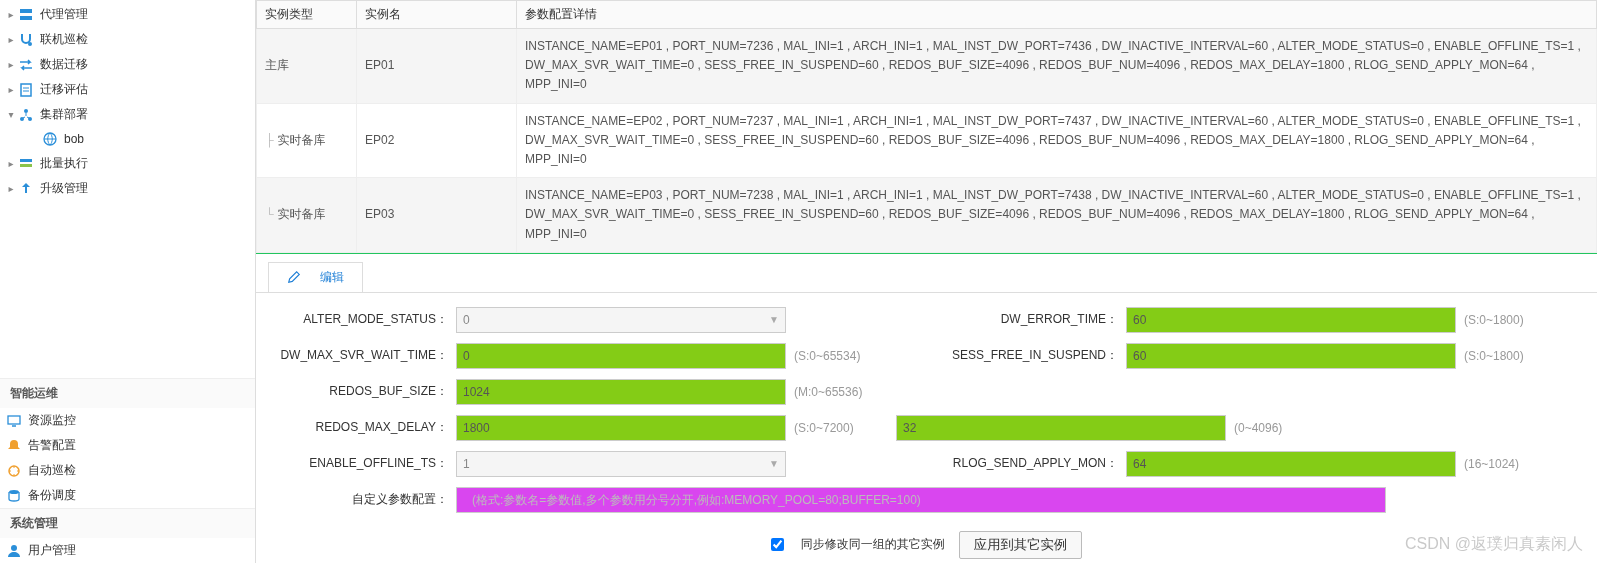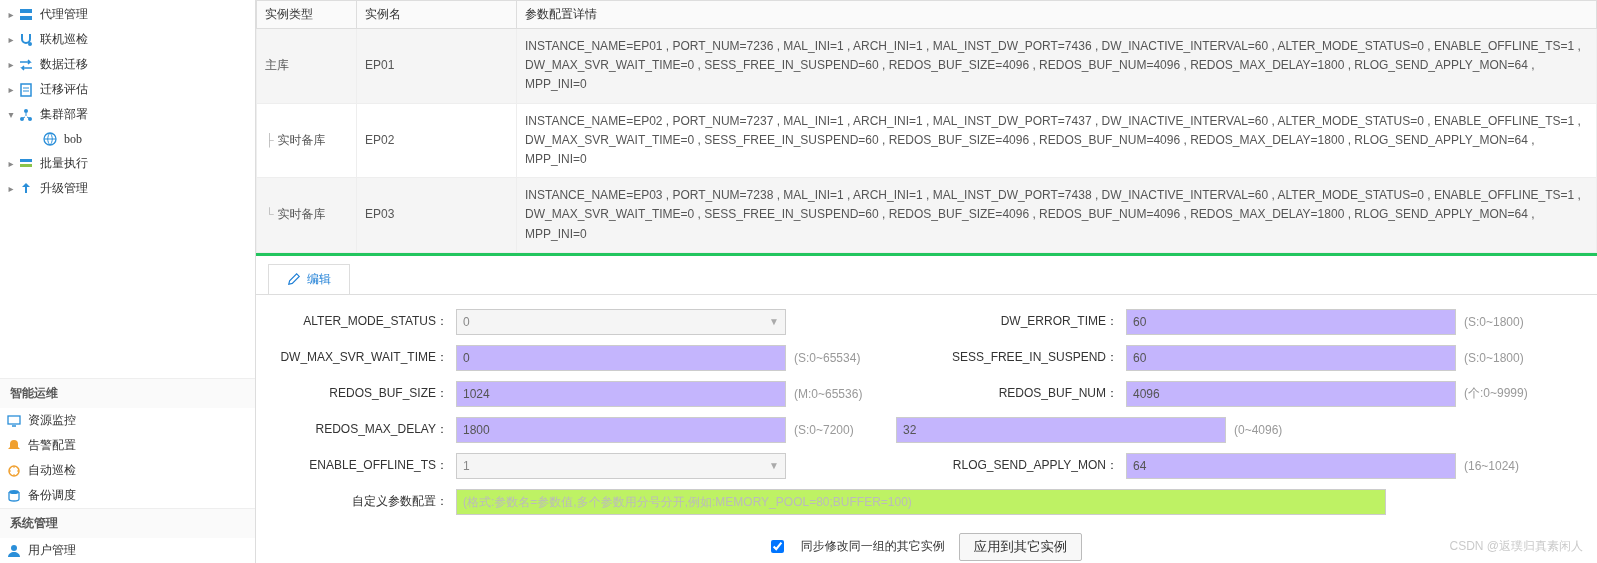--- a/index.html
+++ b/index.html
@@ -4,54 +4,54 @@
 <style>
 * { box-sizing: border-box; margin: 0; padding: 0; }
 body { font-family: "Microsoft YaHei", Arial, sans-serif; font-size: 12px; color: #333; background: #fff; width: 1597px; height: 563px; overflow: hidden; position: relative; }
 .layout { display: flex; height: 100%; }
 .sidebar { width: 256px; border-right: 1px solid #ddd; display: flex; flex-direction: column; }
 .nav-top { flex: 0 0 auto; padding-top: 2px; }
 .nav-item { display: flex; align-items: center; padding: 4px 6px; cursor: pointer; color: #333; }
 .nav-item .arrow { width: 10px; text-align: center; color: #888; font-size: 10px; margin-right: 2px; }
 .nav-item .icon { width: 16px; height: 16px; margin-right: 6px; display: inline-flex; align-items: center; justify-content: center; }
 .nav-sub { padding-left: 32px; }
-.nav-sub .nav-item { padding-left: 10px; font-family: Liberation Serif, serif; }
+.nav-sub .nav-item { padding-left: 10px; }
 .nav-spacer { flex: 1; }
 .nav-group-header { padding: 6px 10px; color: #555; border-top: 1px solid #eee; font-weight: bold; background: #fafafa; }
 .main { flex: 1; display: flex; flex-direction: column; overflow: hidden; }
-.table-wrap { border-bottom: 3px solid #22c55e; }
+.table-wrap { border-bottom: 1px solid #22c55e; }
 table.data { width: 100%; border-collapse: collapse; }
 table.data th { text-align: left; font-weight: normal; padding: 5px 8px; border: 1px solid #ddd; background: #fafafa; color: #333; }
 table.data td { padding: 8px; border: 1px solid #eee; vertical-align: middle; color: #555; line-height: 1.6; }
 table.data tr:nth-child(odd) td { background: #f5f5f5; }
 table.data tr:nth-child(even) td { background: #fff; }
 .col-type { width: 100px; }
 .col-name { width: 160px; }
 .tree-conn { color: #bbb; margin-right: 4px; }
 .editor { flex: 1; padding: 0; overflow: auto; }
 .tab-bar { display: flex; border-bottom: 1px solid #ddd; margin-top: 8px; padding-left: 12px; }
-.tab { padding: 6px 18px; border: 1px solid #ddd; border-bottom: none; background: #fff; color: #1e7fd6; display: flex; align-items: center; gap: 6px; cursor: pointer; }
+.tab { padding: 6px 18px; border: 1px solid #ddd; border-bottom: none; background: #fff; color: #1e7fd6; display: flex; align-items: center; gap: 19px; cursor: pointer; }
 .tab svg { width: 14px; height: 14px; }
 .form { padding: 14px 0 6px 0; }
 .form-row { display: flex; margin-bottom: 10px; align-items: center; }
 .form-cell { display: flex; align-items: center; }
 .form-cell.left { width: 640px; }
 .form-cell.right { width: 700px; }
 .lbl { width: 200px; text-align: right; padding-right: 8px; color: #333; }
 .lbl-r { width: 230px; text-align: right; padding-right: 8px; color: #333; }
-.inp { width: 330px; height: 26px; border: 1px solid #ccc; padding: 0 6px; font-size: 12px; color: #555; background: #c4b5fd; }
+.inp { width: 330px; height: 26px; border: 1px solid #ccc; padding: 0 6px; font-size: 12px; color: #555; background: #84cc16; }
 .sel { width: 330px; height: 26px; border: 1px solid #ccc; background: #f5f5f5; color: #888; display: flex; align-items: center; justify-content: space-between; padding: 0 6px; }
 .sel .caret { color: #aaa; font-size: 10px; }
 .hint { color: #999; margin-left: 8px; font-size: 12px; }
-.wide-inp { width: 930px; height: 26px; border: 1px solid #ccc; padding: 0 6px; font-size: 12px; background: #bef264; }
+.wide-inp { width: 930px; height: 26px; border: 1px solid #ccc; padding: 0 15px; font-size: 12px; background: #d946ef; }
 .wide-inp::placeholder { color: #bbb; }
 .action-row { display: flex; justify-content: center; align-items: center; gap: 14px; padding: 8px 0; }
 .chk-wrap { display: flex; align-items: center; gap: 17px; color: #333; }
 .btn { padding: 4px 14px; border: 1px solid #bbb; background: #f8f8f8; cursor: pointer; border-radius: 2px; color: #333; }
-.watermark { position: absolute; bottom: 8px; right: 14px; color: rgba(120,120,120,0.4); font-size: 12px; pointer-events: none; }
+.watermark { position: absolute; bottom: 8px; right: 14px; color: rgba(120,120,120,0.4); font-size: 16px; pointer-events: none; }
 .icon-blue { fill: #2b8fd9; }
 .icon-orange { fill: #f0a030; }
 </style>
 </head>
 <body>
 
 <div class="layout">
   <div class="sidebar">
     <div class="nav-top">
       <div class="nav-item">
@@ -256,25 +256,20 @@
             <span class="hint">(S:0~1800)</span>
           </div>
         </div>
 
         <div class="form-row">
           <div class="form-cell left">
             <span class="lbl">REDOS_BUF_SIZE：</span>
             <input class="inp" value="1024" style="">
             <span class="hint">(M:0~65536)</span>
           </div>
-          <div class="form-cell right">
-            <span class="lbl-r">REDOS_BUF_NUM：</span>
-            <input class="inp" value="4096" style="">
-            <span class="hint">(个:0~9999)</span>
-          </div>
         </div>
 
         <div class="form-row">
           <div class="form-cell left">
             <span class="lbl">REDOS_MAX_DELAY：</span>
             <input class="inp" value="1800" style="">
             <span class="hint">(S:0~7200)</span>
           </div>
           <div class="form-cell right">
             <input class="inp" value="32" style="">

